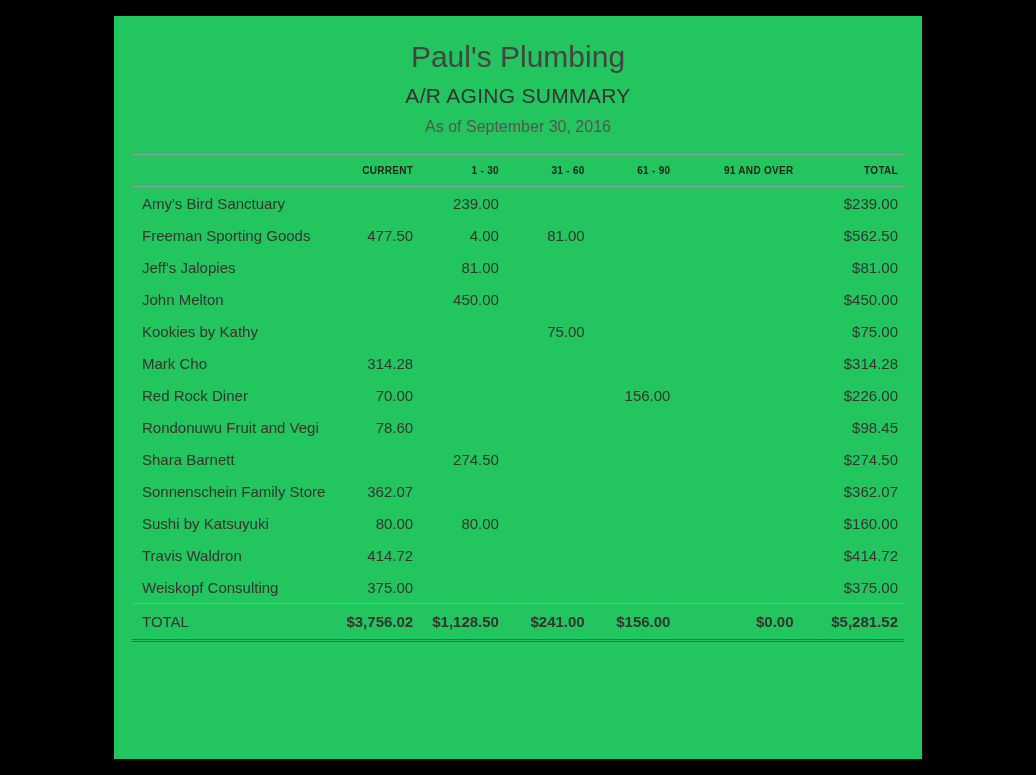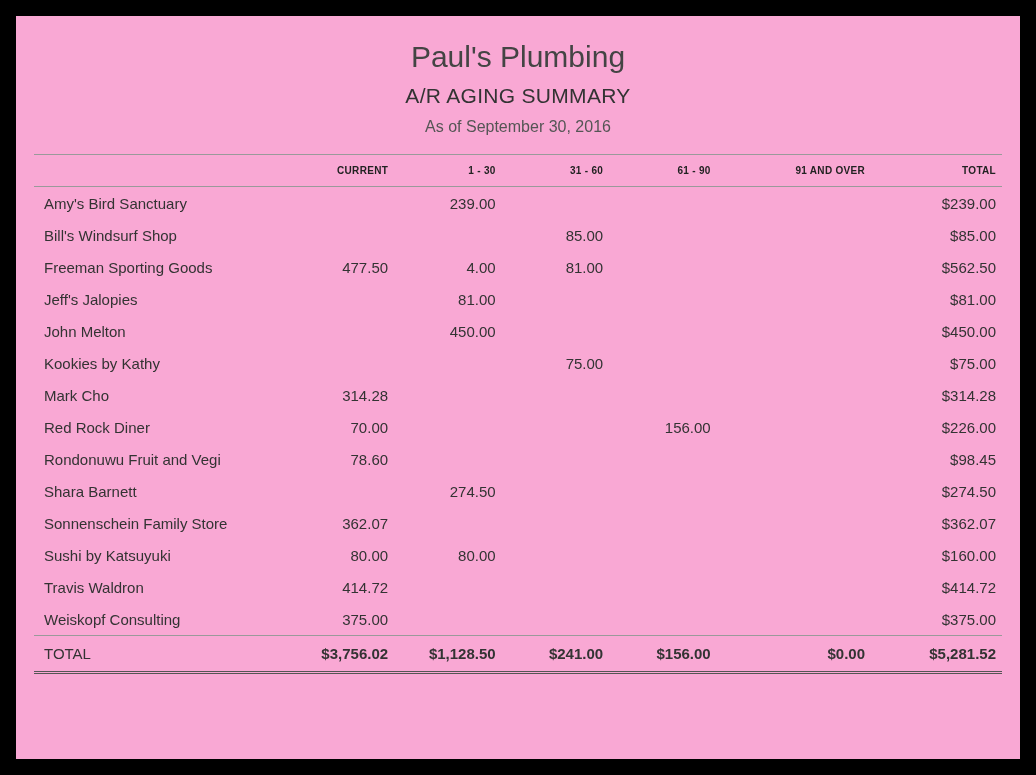--- a/index.html
+++ b/index.html
@@ -10,22 +10,22 @@
     body {
       font-family: "Helvetica Neue", Helvetica, Arial, sans-serif;
       background: #000;
       width: 1036px;
       height: 775px;
       display: flex;
       align-items: center;
       justify-content: center;
     }
     .page {
-      background: #f9a8d4;
-      width: 1004px;
+      background: #22c55e;
+      width: 808px;
       height: 743px;
       padding: 24px 18px 0 18px;
       position: relative;
     }
     .header {
       text-align: center;
       margin-bottom: 18px;
     }
     .company-name {
       font-size: 30px;
@@ -127,29 +127,20 @@
     <tr>
           <td class="name-col">Amy's Bird Sanctuary</td>
           <td></td>
           <td>239.00</td>
           <td></td>
           <td></td>
           <td></td>
           <td>$239.00</td>
         </tr>
         <tr>
-          <td class="name-col">Bill's Windsurf Shop</td>
-          <td></td>
-          <td></td>
-          <td>85.00</td>
-          <td></td>
-          <td></td>
-          <td>$85.00</td>
-        </tr>
-        <tr>
           <td class="name-col">Freeman Sporting Goods</td>
           <td>477.50</td>
           <td>4.00</td>
           <td>81.00</td>
           <td></td>
           <td></td>
           <td>$562.50</td>
         </tr>
         <tr>
           <td class="name-col">Jeff's Jalopies</td>

